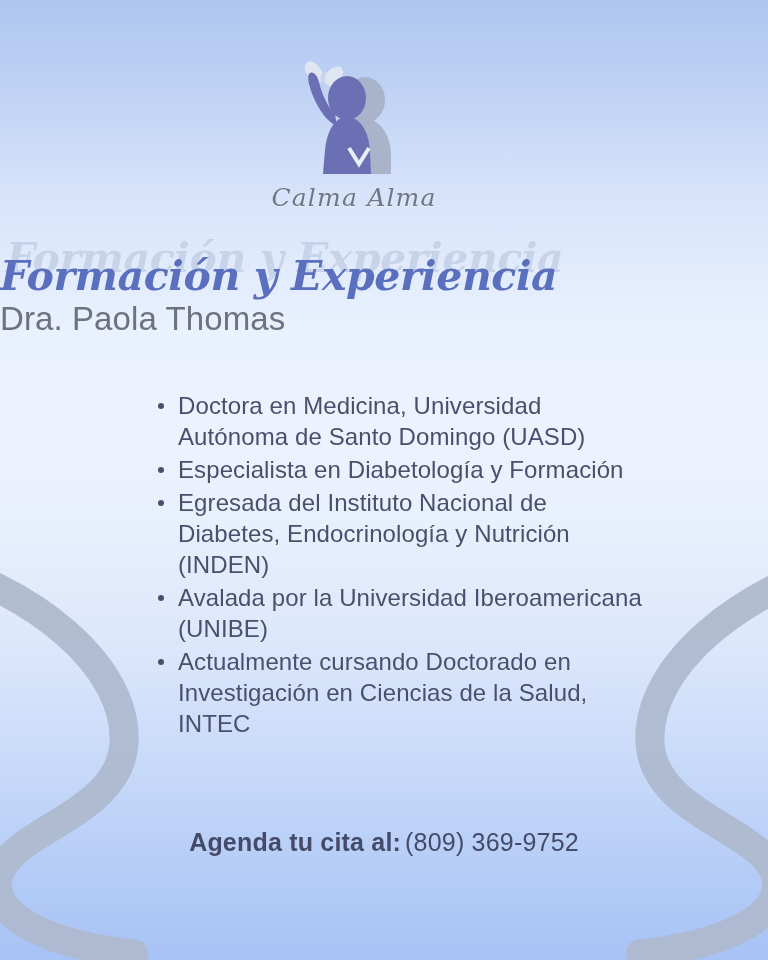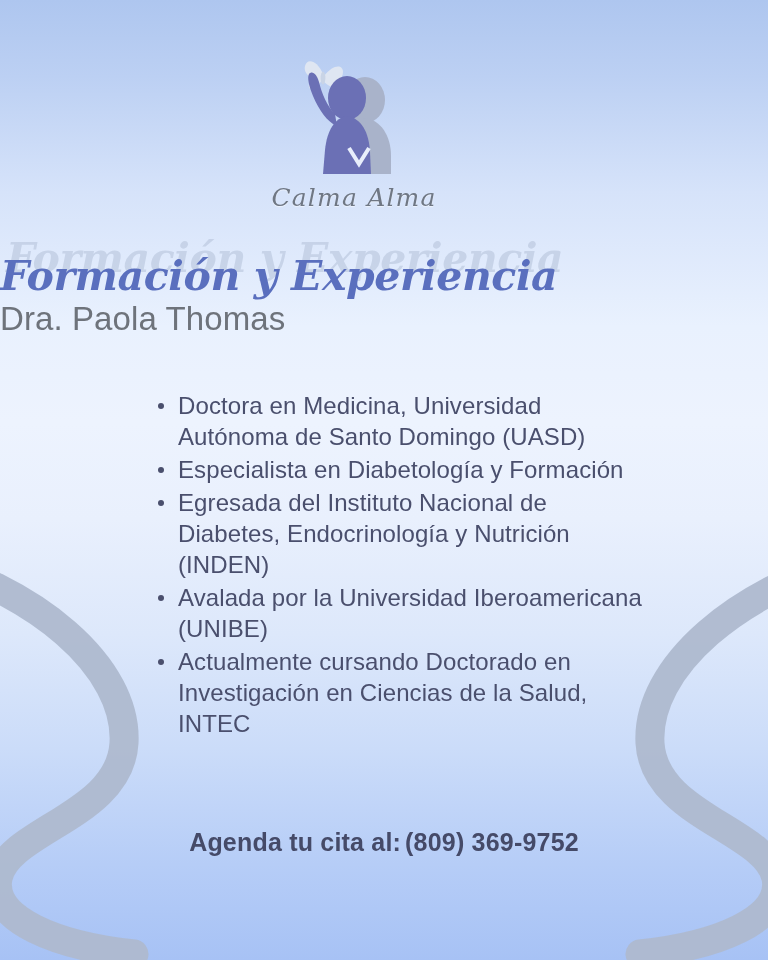--- a/index.html
+++ b/index.html
@@ -140,21 +140,21 @@
     position: absolute;
     left: 0;
     top: 828px;
     width: 768px;
     text-align: center;
     font-size: 25px;
     color: #454a68;
     letter-spacing: 0.2px;
   }
   #contact-label { font-weight: bold; }
-  #contact-phone { font-weight: bold; margin-left: 4px; }
+  #contact-phone { font-weight: normal; margin-left: 4px; }
 </style>
 </head>
 <body>
 
 <div id="poster">
 
   <div class="ribbon" id="ribbon-left">
     <svg width="300" height="412" viewBox="0 0 300 412" aria-hidden="true">
       <path d="M18 6 C 150 40, 240 120, 236 195 C 232 268, 120 282, 110 330 C 102 372, 170 398, 246 406" fill="none" stroke="#aeb9cf" stroke-width="29" stroke-linecap="round" opacity="0.95"></path>
     </svg>

